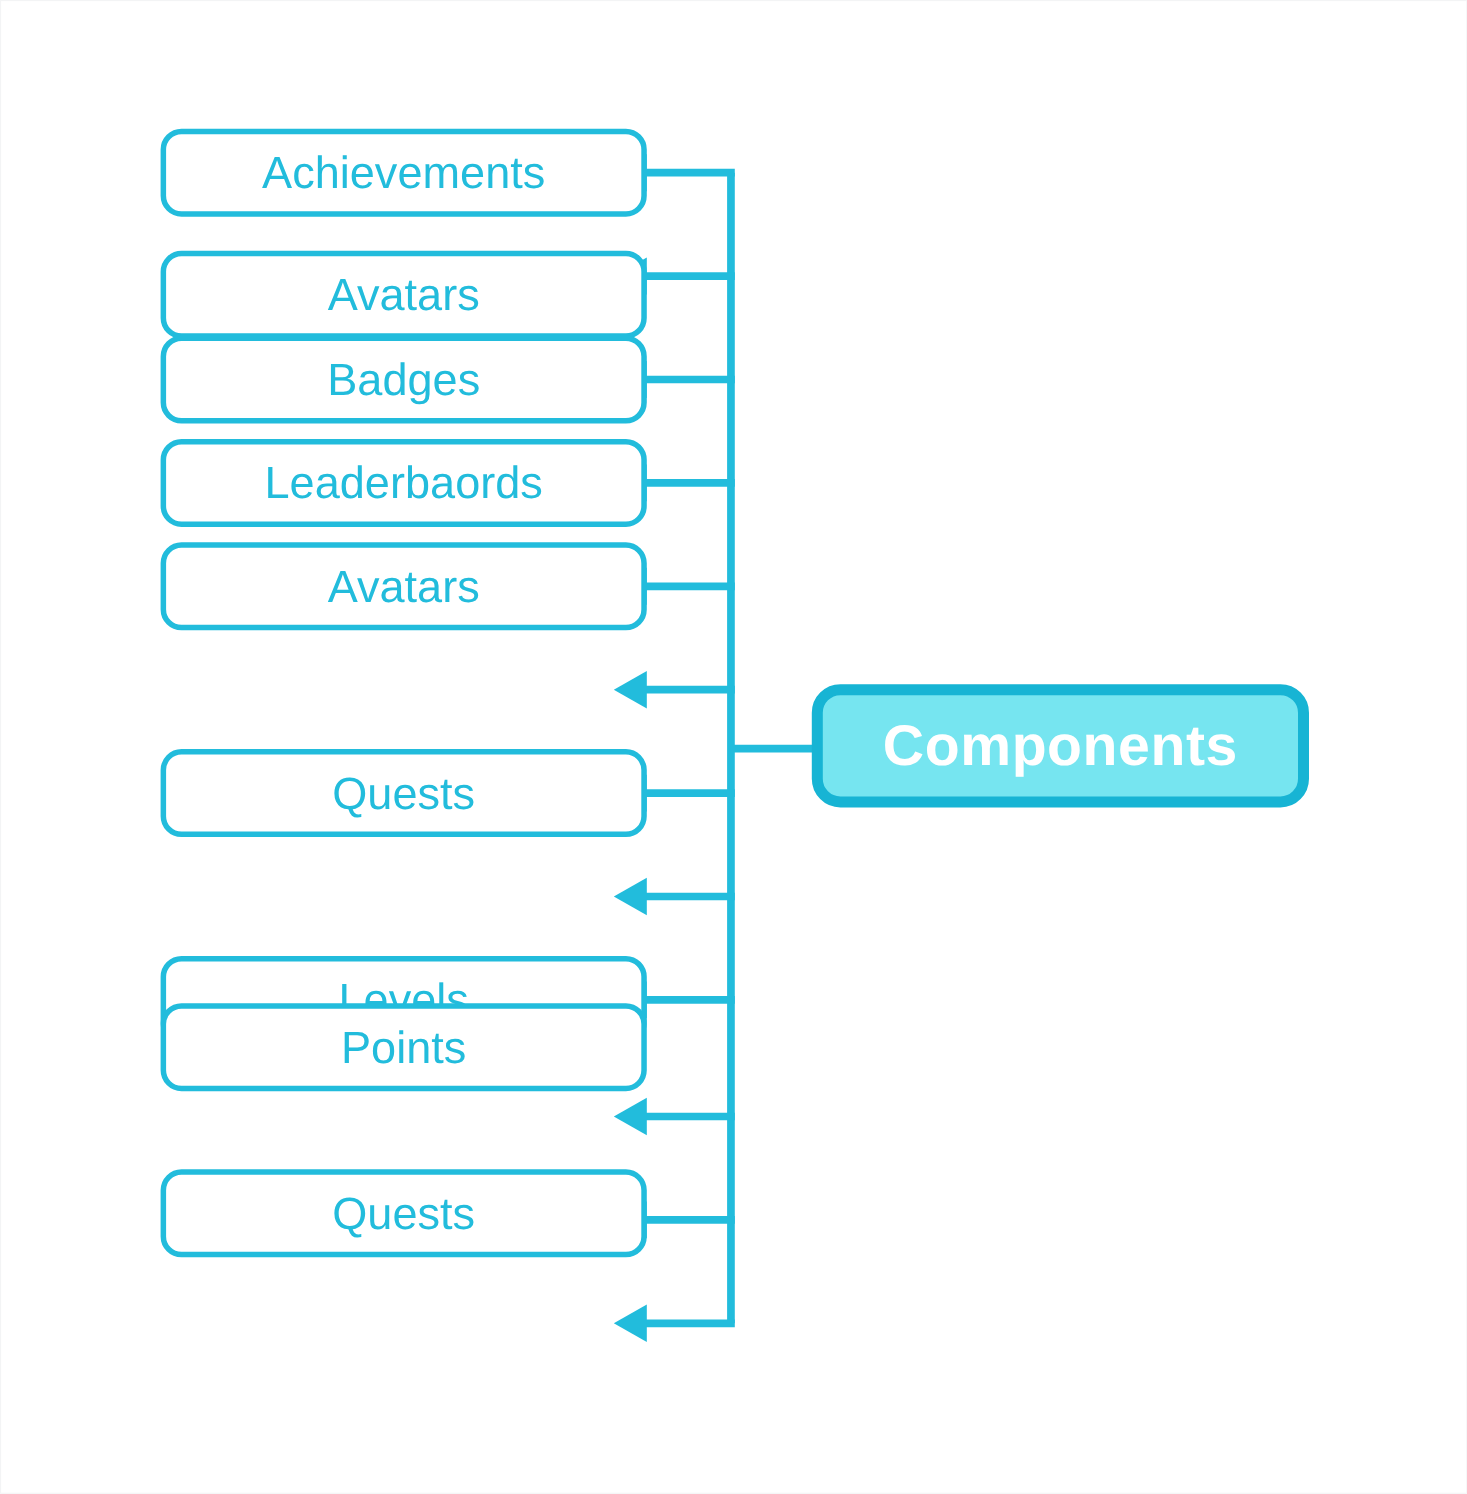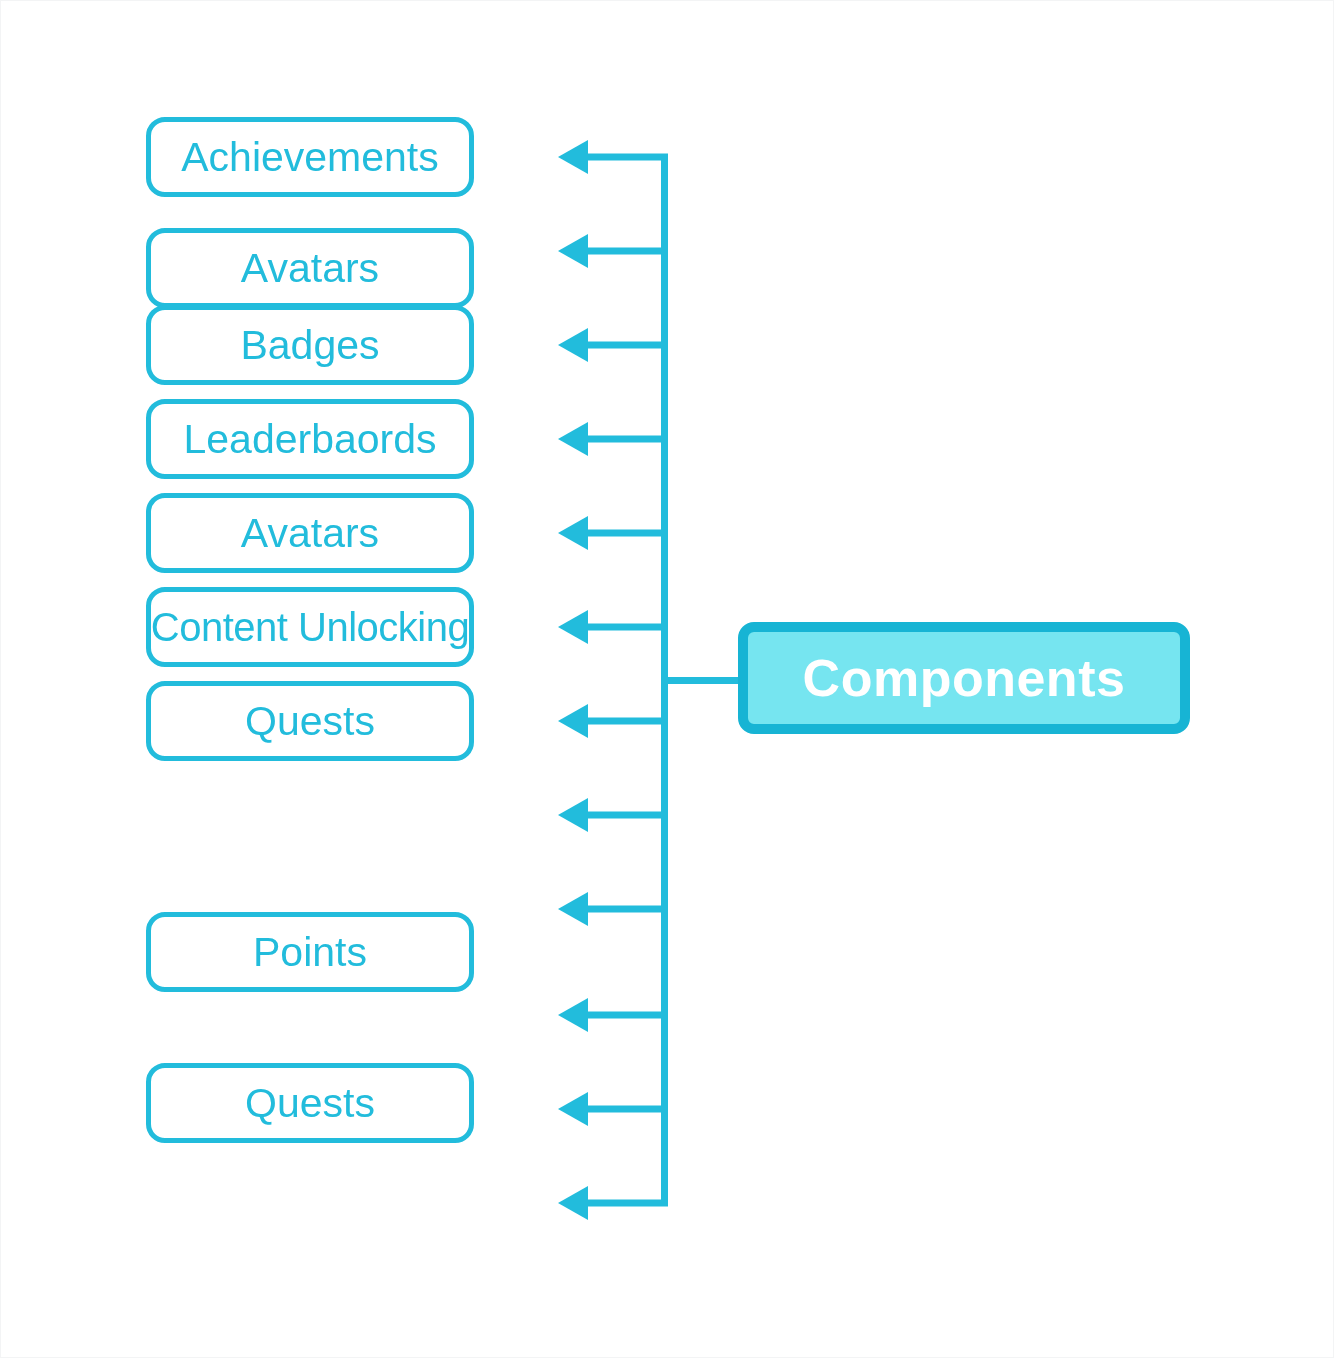--- a/index.html
+++ b/index.html
@@ -35,21 +35,21 @@
     left: 0;
     top: 0;
     width: 1334px;
     height: 1358px;
     pointer-events: none;
   }
 
   .leaf-node {
     position: absolute;
     left: 146px;
-    width: 328px;
+    width: 442px;
     height: 80px;
     box-sizing: border-box;
     border: 5px solid #22BCDC;
     border-radius: 19px;
     background: #ffffff;
     display: flex;
     align-items: center;
     justify-content: center;
   }
   .leaf-label {
@@ -66,21 +66,21 @@
   }
 
   .root-node {
     position: absolute;
     left: 738px;
     top: 622px;
     width: 452px;
     height: 112px;
     box-sizing: border-box;
     border: 10px solid #17B4D4;
-    border-radius: 16px;
+    border-radius: 26px;
     background: #76E5F0;
     display: flex;
     align-items: center;
     justify-content: center;
   }
   .root-label {
     color: #ffffff;
     font-size: 52px;
     font-weight: bold;
     line-height: 1;
@@ -138,25 +138,25 @@
   </div>
   <div class="leaf-node" style="top:305px">
     <span class="leaf-label">Badges</span>
   </div>
   <div class="leaf-node" style="top:399px">
     <span class="leaf-label">Leaderbaords</span>
   </div>
   <div class="leaf-node" style="top:493px">
     <span class="leaf-label">Avatars</span>
   </div>
-  <div class="leaf-node tight" style="top:587px">
-    <span class="leaf-label">Content Unlocking</span>
-  </div>
   <div class="leaf-node" style="top:681px">
     <span class="leaf-label">Quests</span>
+  </div>
+  <div class="leaf-node" style="top:869px">
+    <span class="leaf-label">Levels</span>
   </div>
   <div class="leaf-node" style="top:912px">
     <span class="leaf-label">Points</span>
   </div>
   <div class="leaf-node" style="top:1063px">
     <span class="leaf-label">Quests</span>
   </div>
 
   <div class="root-node">
     <span class="root-label">Components</span>

